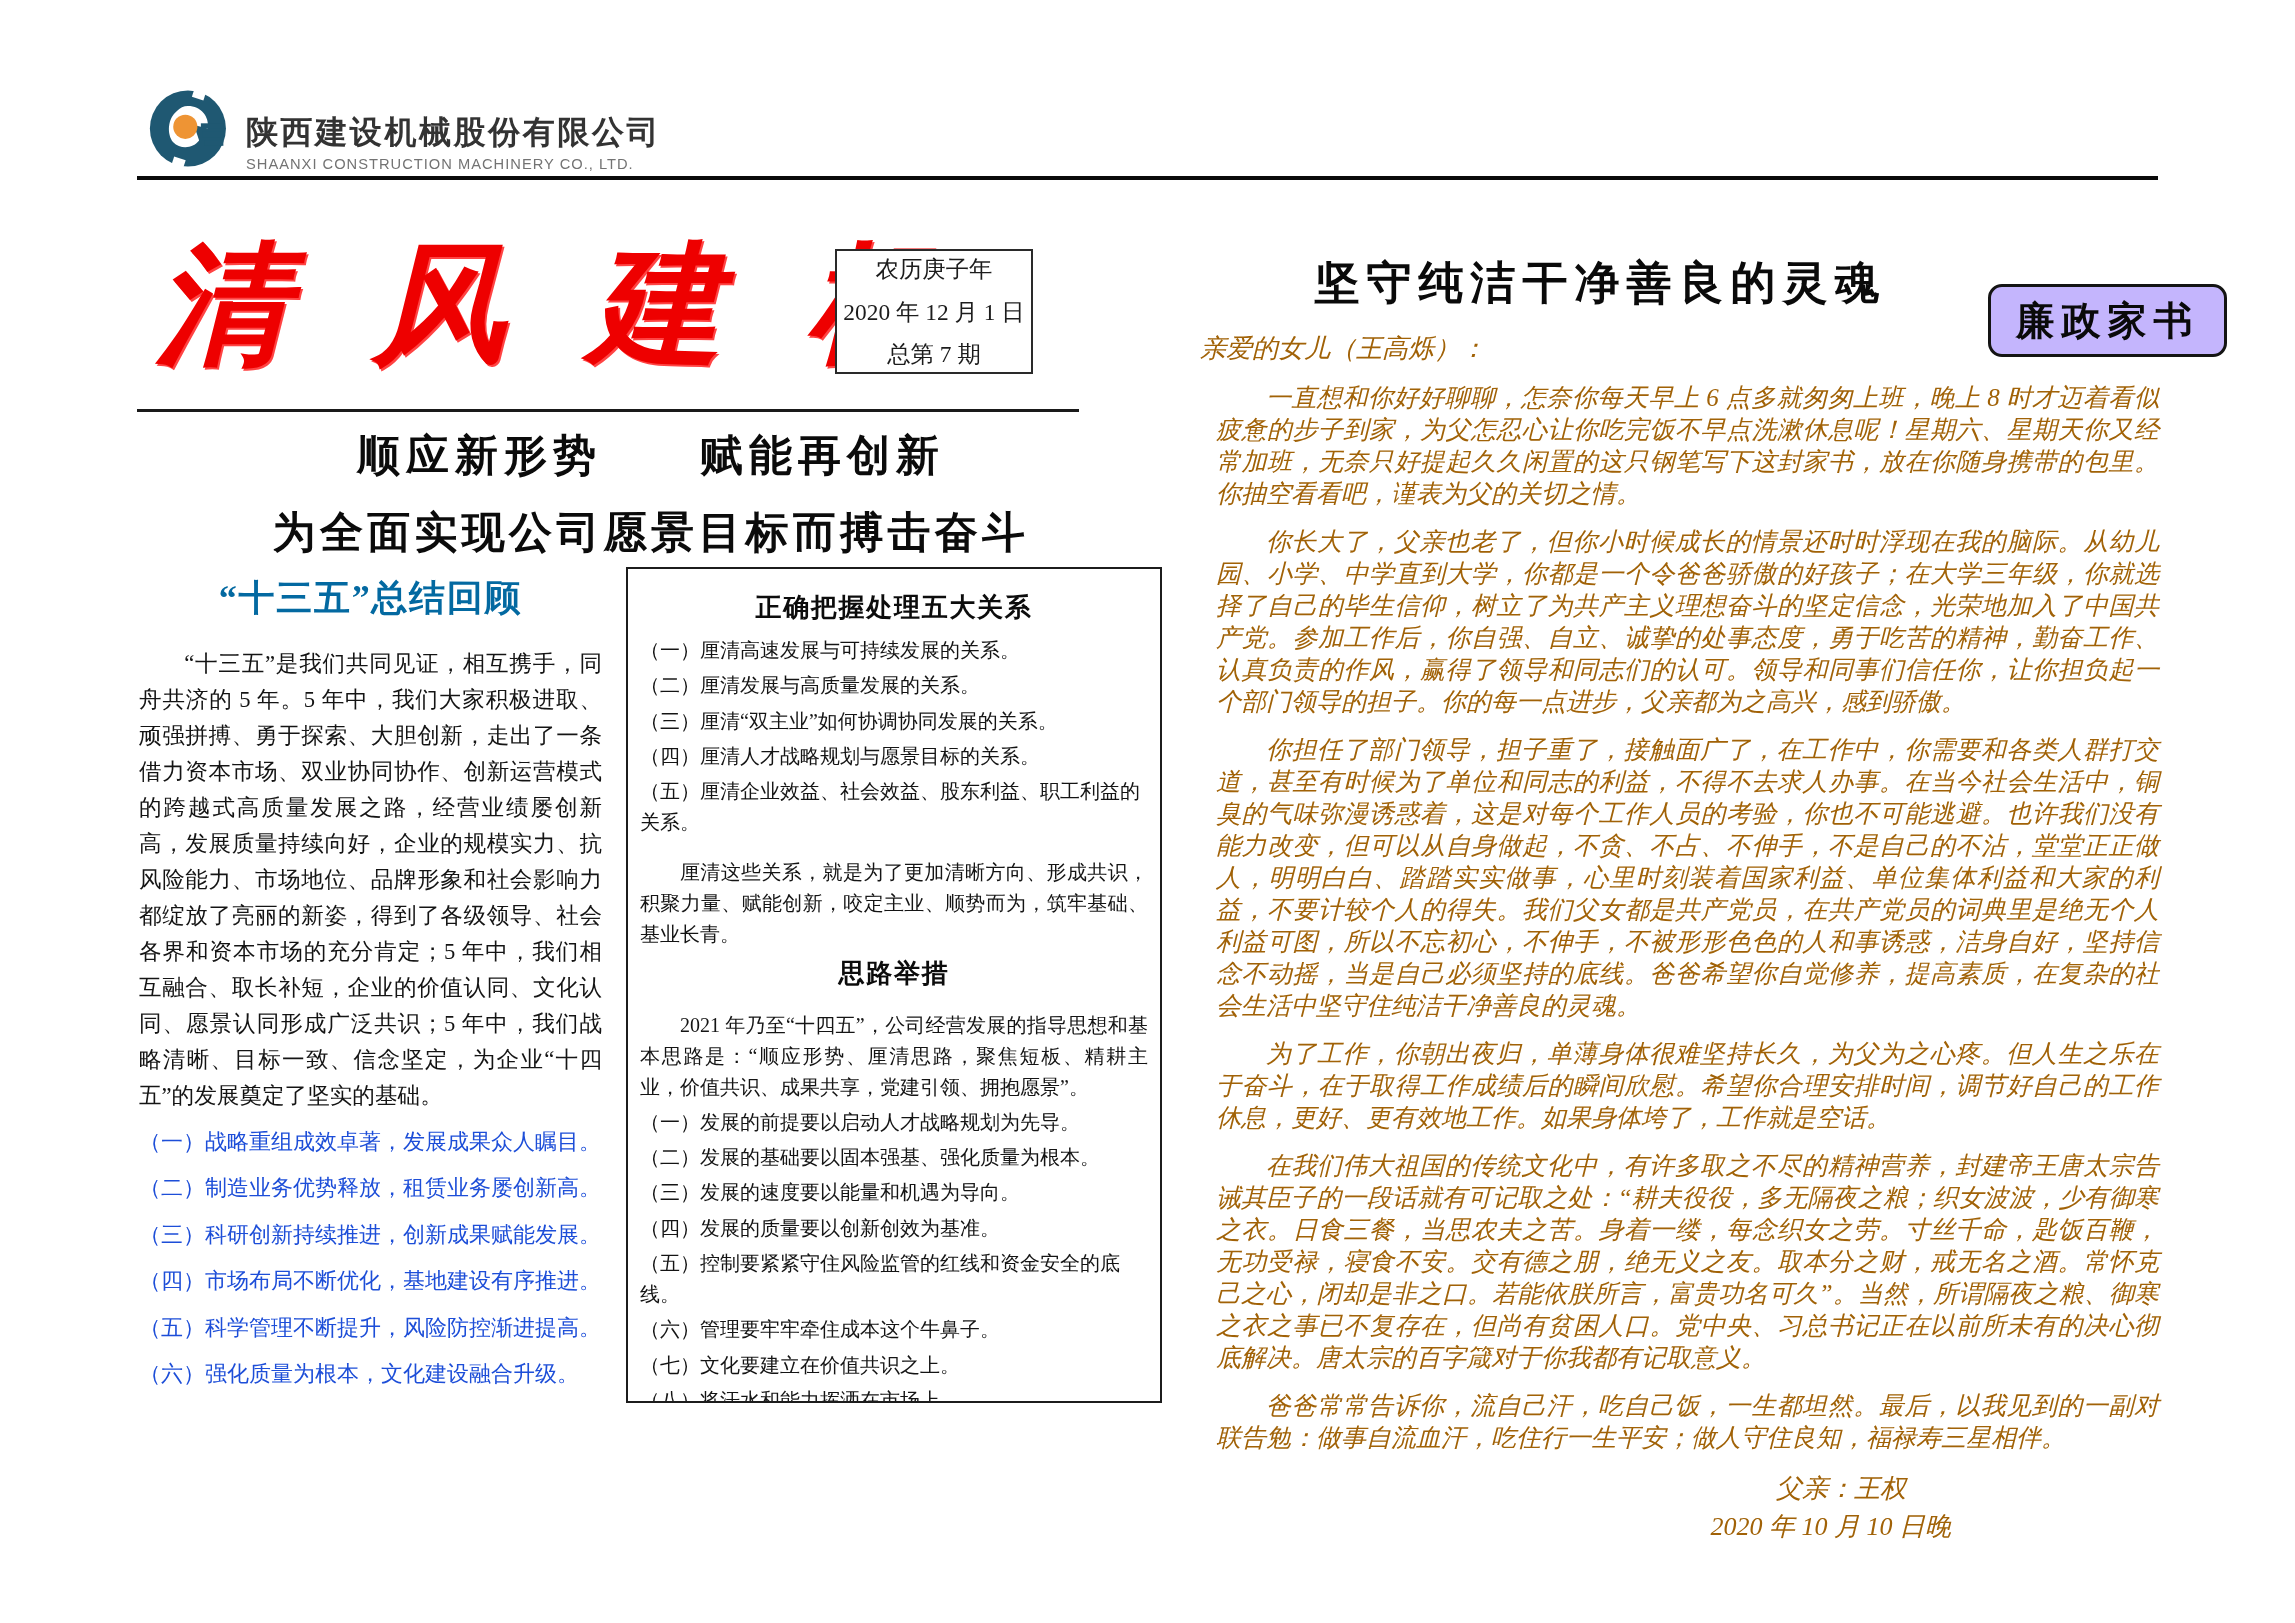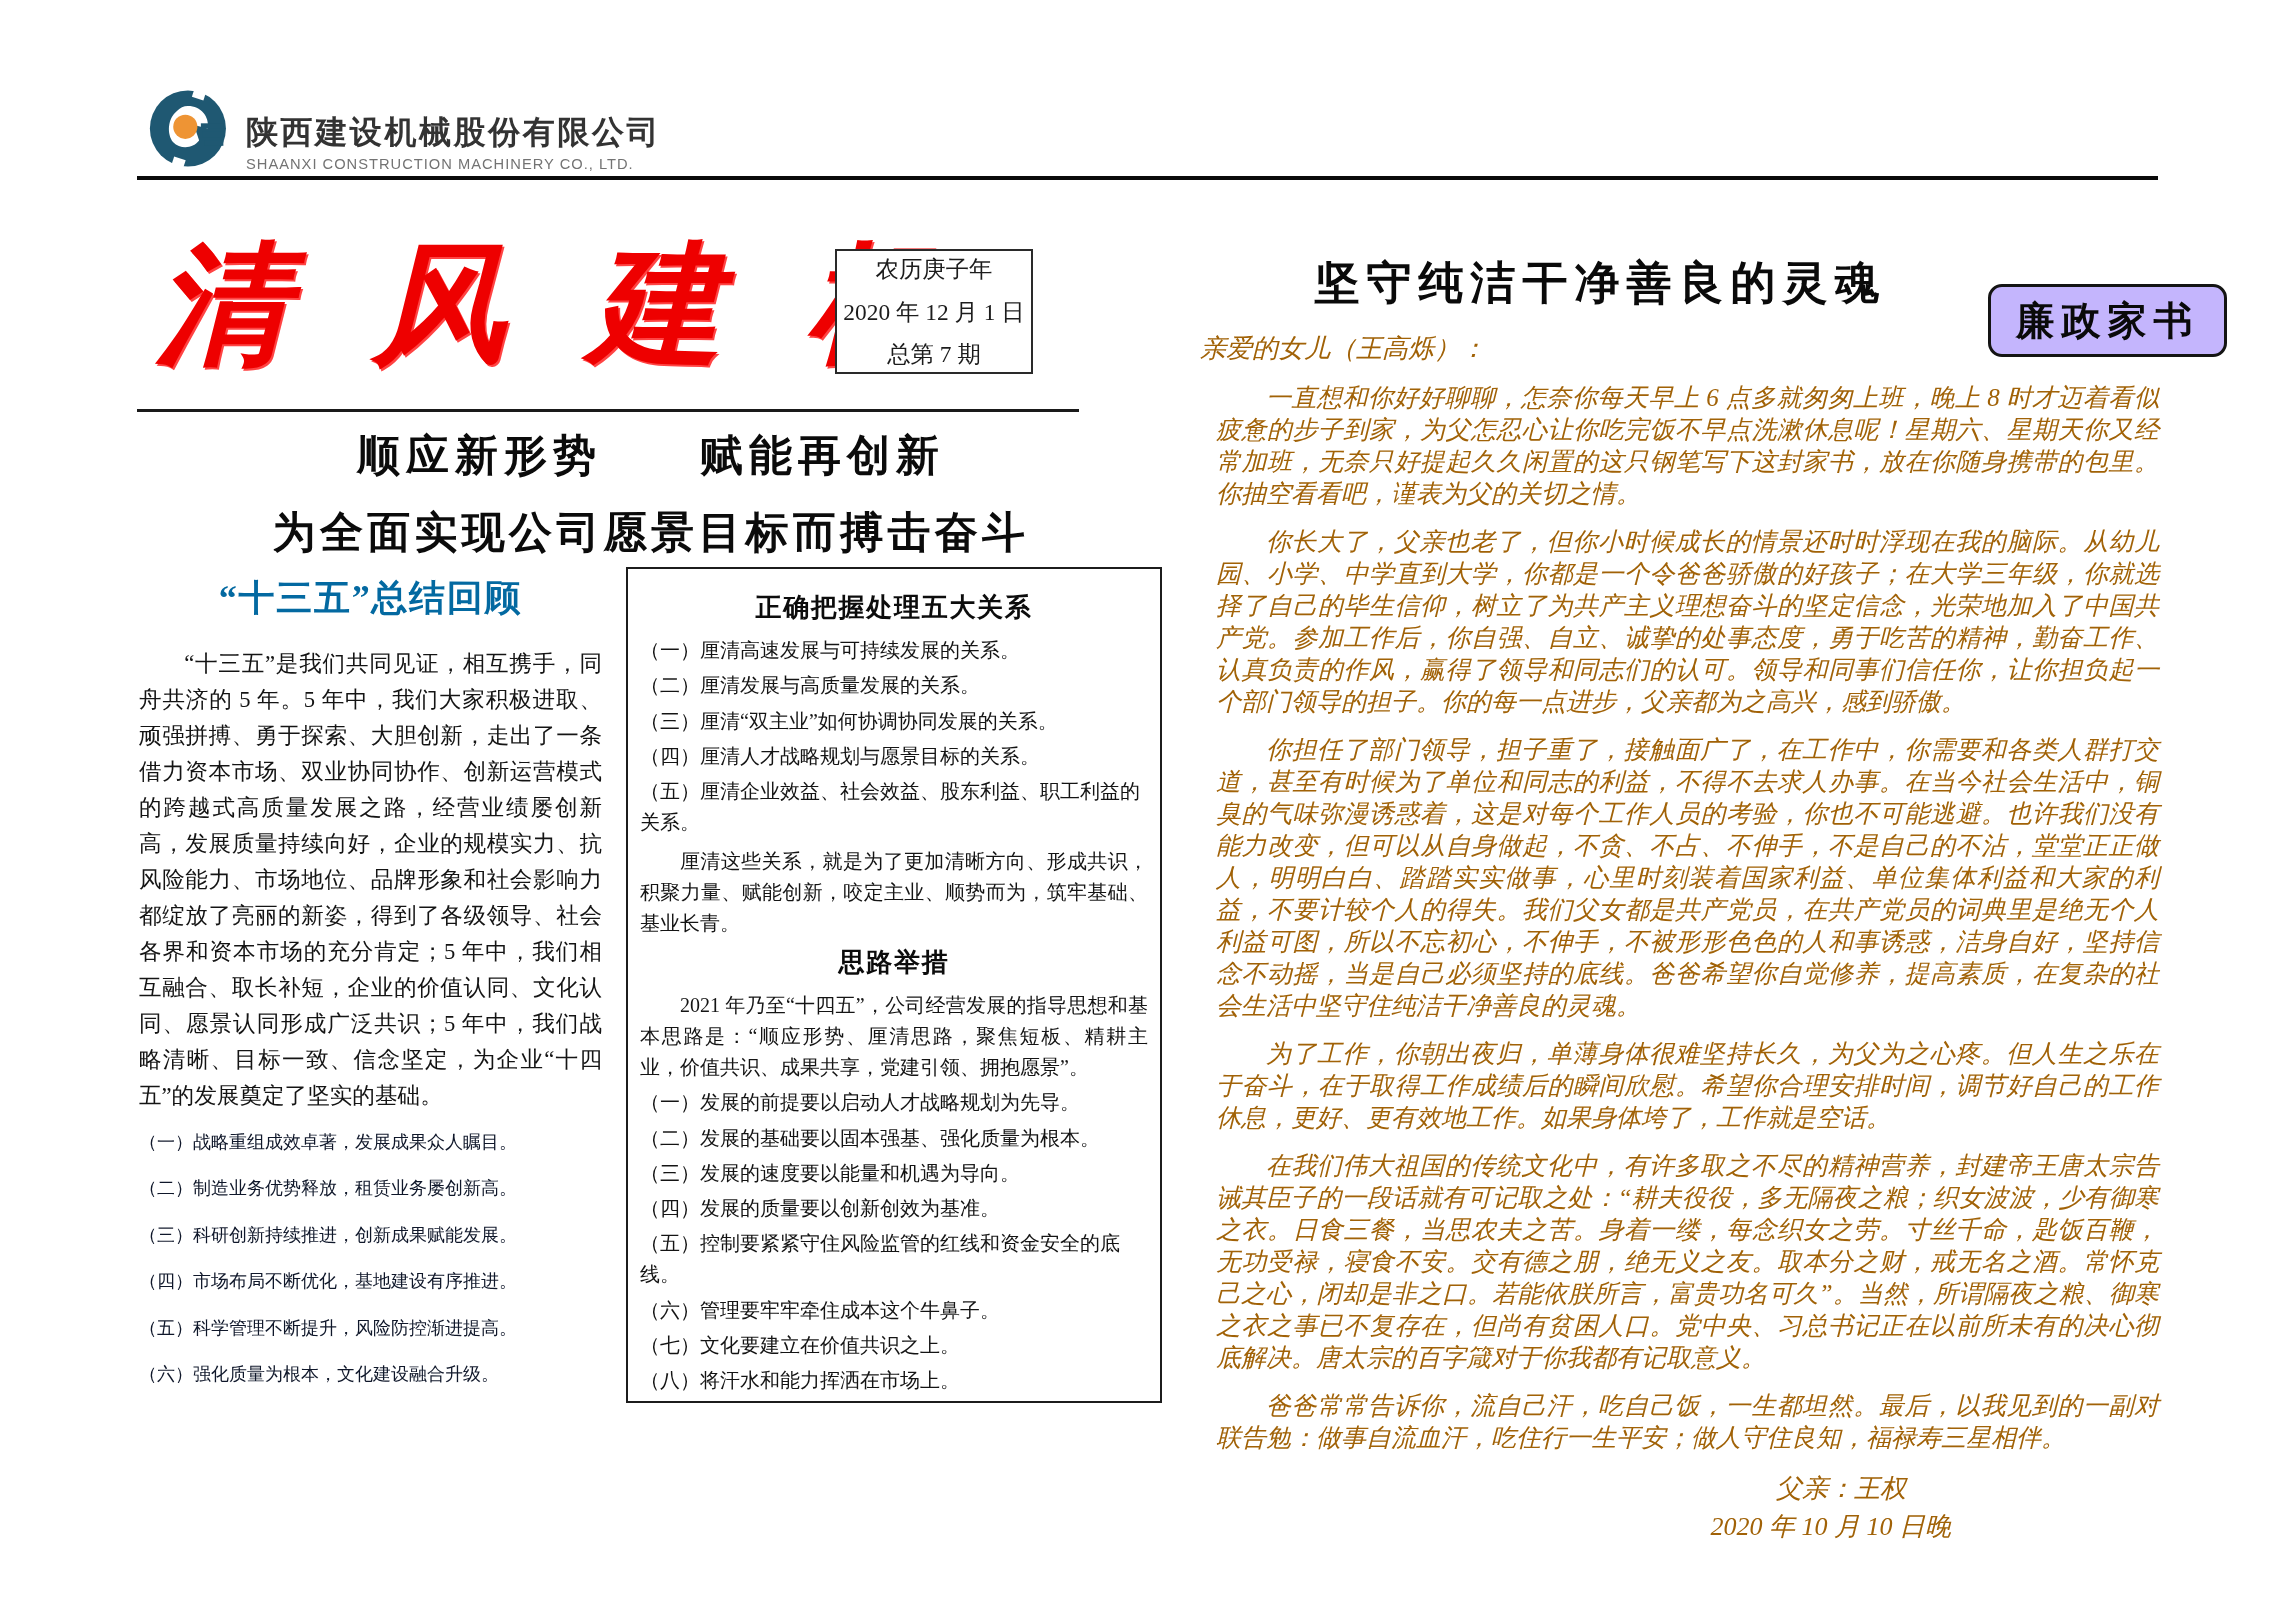--- a/index.html
+++ b/index.html
@@ -49,34 +49,34 @@
   
   .col-left{position:absolute;left:139px;top:574px;width:463px;}
   .col-title{
     text-align:center;font-size:36px;font-weight:bold;color:#0369a1;
     letter-spacing:1.7px;margin-bottom:22.6px;
   }
   .body-par{
     font-size:22.6px;line-height:36px;text-align:justify;text-justify:inter-ideograph;
     text-indent:2em;color:#141414;
   }
-  .num-item{font-size:18px;line-height:36px;margin-top:10.4px;color:#0f172a;}
+  .num-item{font-size:22px;line-height:36px;margin-top:10.4px;color:#1d4ed8;}
   
   .box-mid{
     position:absolute;left:626px;top:567px;width:536px;height:836px;
     border:2.6px solid #1c1c1c;box-sizing:border-box;
     padding:15.6px 12px;overflow:hidden;
   }
   .box-title{
     text-align:center;font-size:26px;font-weight:bold;color:#0c0c0c;
     letter-spacing:1.7px;margin:5.2px 0 10.4px 0;
   }
   .box-item{font-size:20px;line-height:31px;margin-top:4.3px;color:#141414;}
   .box-par{
-    font-size:20px;line-height:31px;margin-top:8px;text-indent:2em;
+    font-size:20px;line-height:31px;margin-top:19px;text-indent:2em;
     text-align:justify;text-justify:inter-ideograph;color:#141414;
   }
   
   .letter-title{
     position:absolute;left:1232px;top:253px;width:737px;text-align:center;
     font-size:45px;font-weight:bold;color:#0a0a0a;letter-spacing:7px;
     font-family:"Liberation Serif","DejaVu Serif",serif;
   }
   .badge{
     position:absolute;left:1988px;top:284px;width:239px;height:73px;

